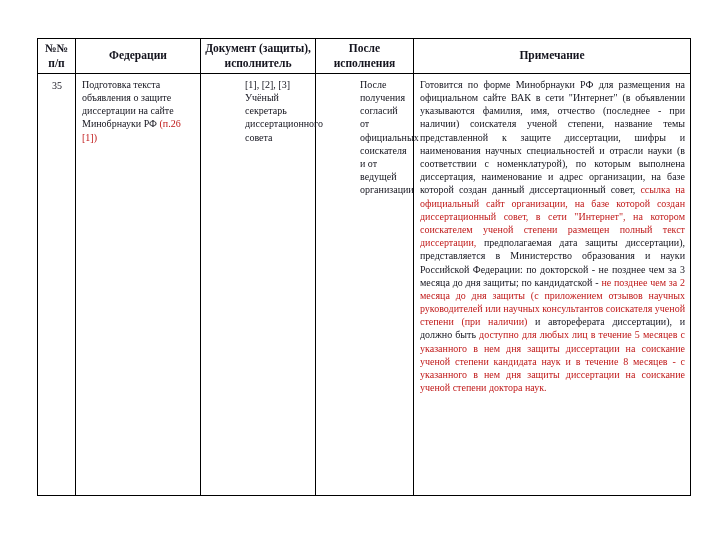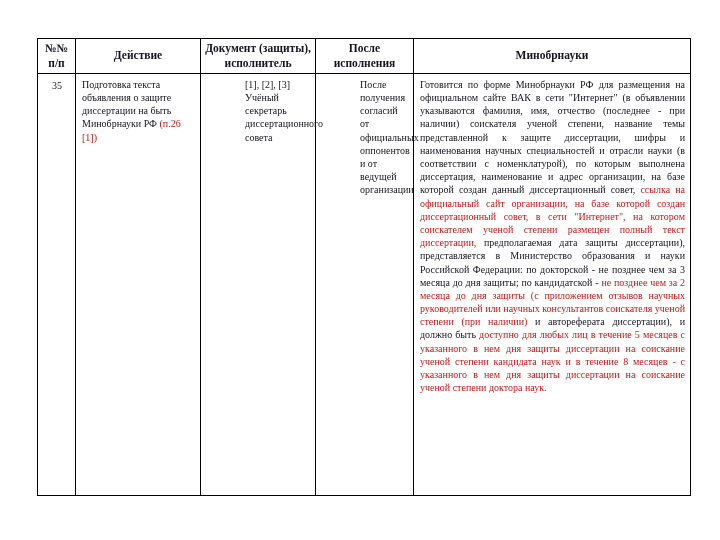--- a/index.html
+++ b/index.html
@@ -70,32 +70,32 @@
       <col style="width:38px">
       <col style="width:125px">
       <col style="width:115px">
       <col style="width:98px">
       <col style="width:277px">
     </colgroup>
     <thead>
       <tr>
         <th>№№
 п/п</th>
-        <th>Действие</th>
+        <th>Федерации</th>
         <th>Документ (защиты),
 исполнитель</th>
         <th>После
 исполнения</th>
-        <th>Минобрнауки</th>
+        <th>Примечание</th>
       </tr>
     </thead>
     <tbody>
       <tr>
         <td class="cell-num">35</td>
-        <td class="cell-action"><span style="color: rgb(20, 20, 30);">Подготовка текста объявления о защите диссертации на быть Минобрнауки РФ </span><span style="color: rgb(192, 24, 24);">(п.26 [1])</span></td>
+        <td class="cell-action"><span style="color: rgb(20, 20, 30);">Подготовка текста объявления о защите диссертации на сайте Минобрнауки РФ </span><span style="color: rgb(192, 24, 24);">(п.26 [1])</span></td>
         <td class="cell-document">[1], [2], [3]
 Учёный секретарь диссертационного совета</td>
-        <td class="cell-term">После получения согласий от официальных оппонентов и от ведущей организации</td>
+        <td class="cell-term">После получения согласий от официальных соискателя и от ведущей организации</td>
         <td class="cell-note"><span style="color: rgb(20, 20, 30);">Готовится по форме Минобрнауки РФ для размещения на официальном сайте ВАК в сети "Интернет" (в объявлении указываются фамилия, имя, отчество (последнее - при наличии) соискателя ученой степени, название темы представленной к защите диссертации, шифры и наименования научных специальностей и отрасли науки (в соответствии с номенклатурой), по которым выполнена диссертация, наименование и адрес организации, на базе которой создан данный диссертационный совет, </span><span style="color: rgb(192, 24, 24);">ссылка на официальный сайт организации, на базе которой создан диссертационный совет, в сети "Интернет", на котором соискателем ученой степени размещен полный текст диссертации, </span><span style="color: rgb(20, 20, 30);">предполагаемая дата защиты диссертации), представляется в Министерство образования и науки Российской Федерации: по докторской - не позднее чем за 3 месяца до дня защиты; по кандидатской - </span><span style="color: rgb(192, 24, 24);">не позднее чем за 2 месяца до дня защиты (с приложением отзывов научных руководителей или научных консультантов соискателя ученой степени (при наличии) </span><span style="color: rgb(20, 20, 30);">и автореферата диссертации), и должно быть </span><span style="color: rgb(192, 24, 24);">доступно для любых лиц в течение 5 месяцев с указанного в нем дня защиты диссертации на соискание ученой степени кандидата наук и в течение 8 месяцев - с указанного в нем дня защиты диссертации на соискание ученой степени доктора наук.</span></td>
       </tr>
     </tbody>
   </table>
 </div>
 
 </body></html>

